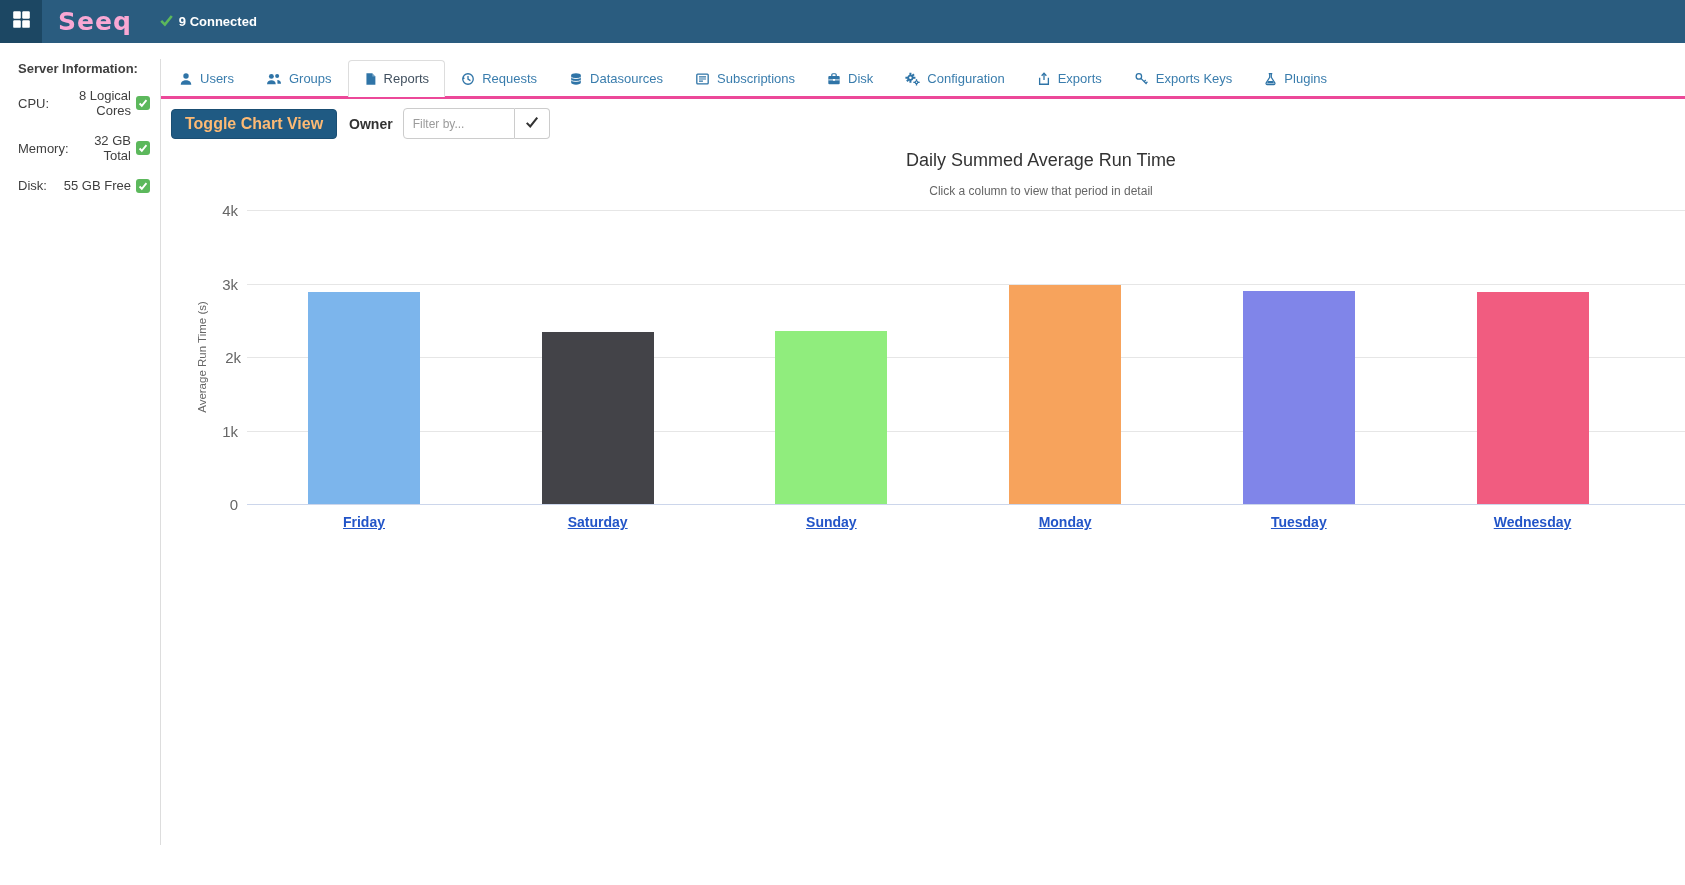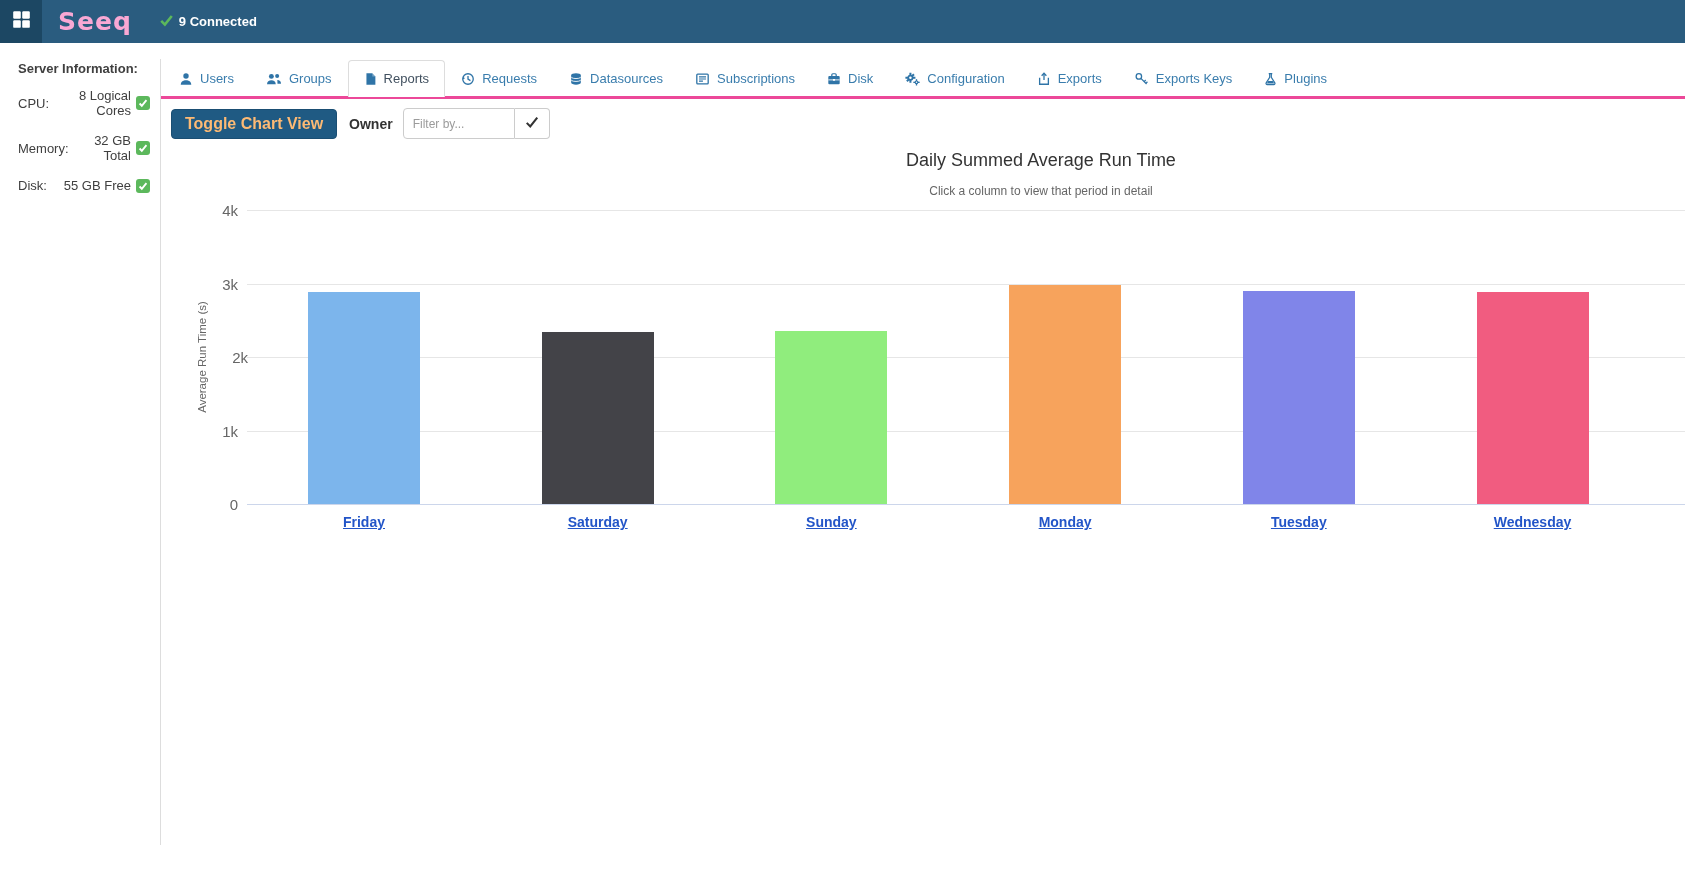--- a/index.html
+++ b/index.html
@@ -281,21 +281,21 @@
       </span>
     </div>
 
     <div class="chart">
       <div class="chart-title">Daily Summed Average Run Time</div>
       <div class="chart-subtitle">Click a column to view that period in detail</div>
       <div class="y-axis-title">Average Run Time (s)</div>
       <div id="yticks">
           <div class="ytick" style="left: 7px; top: 365px;">0</div>
           <div class="ytick" style="left: 7px; top: 291.5px;">1k</div>
-          <div class="ytick" style="left: 17px; top: 218px;">2k</div>
+          <div class="ytick" style="left: 10px; top: 218px;">2k</div>
           <div class="ytick" style="left: 7px; top: 144.5px;">3k</div>
           <div class="ytick" style="left: 7px; top: 71px;">4k</div>
         </div>
       <div class="plot" id="plot">
           <div class="gridline" style="top: 220.5px;"></div>
           <div class="gridline" style="top: 147px;"></div>
           <div class="gridline" style="top: 73.5px;"></div>
           <div class="gridline" style="top: 0px;"></div>
           <div class="axis-line"></div>
           <div class="bar" style="left: 61px; width: 112px; height: 212.4px; background: rgb(124, 181, 236);"></div>

